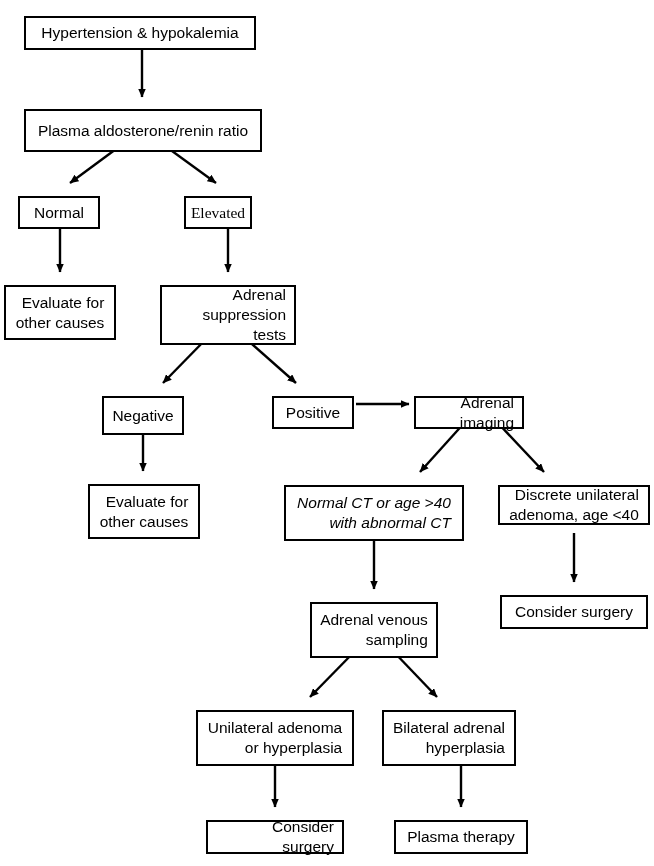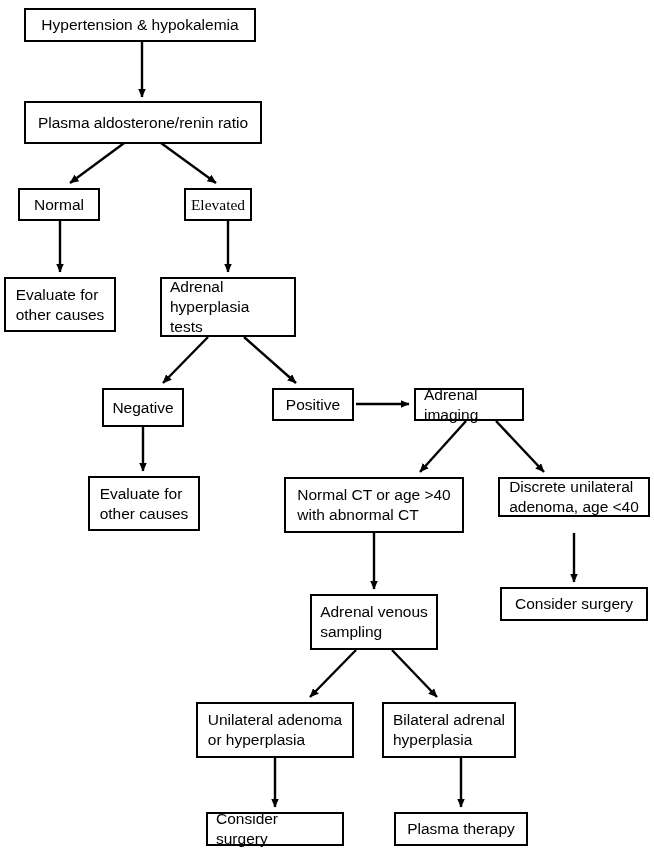--- a/index.html
+++ b/index.html
@@ -19,26 +19,27 @@
     overflow: hidden;
   }
   .node {
     position: absolute;
     box-sizing: border-box;
     border: 2px solid #000000;
     background: #ffffff;
     display: flex;
     align-items: center;
     justify-content: center;
-    text-align: left;
+    text-align: right;
     font-size: 15.5px;
     line-height: 1.28;
     padding: 3px 8px;
     white-space: pre-line;
     color: #000000;
+    margin-top: 8px;
   }
   .edges {
     position: absolute;
     left: 0;
     top: 0;
     width: 654px;
     height: 866px;
     pointer-events: none;
   }
   .watermark {
@@ -81,27 +82,27 @@
       </g>
   </svg>
   <div id="node-layer">
       <div class="node" style="left: 24px; top: 8px; width: 232px; height: 34px;">Hypertension &amp; hypokalemia</div>
       <div class="node" style="left: 24px; top: 101px; width: 238px; height: 43px;">Plasma aldosterone/renin ratio</div>
       <div class="node" style="left: 18px; top: 188px; width: 82px; height: 33px;">Normal</div>
       <div class="node" style="left: 184px; top: 188px; width: 68px; height: 33px; font-family: Liberation Serif, serif;">Elevated</div>
       <div class="node" style="left: 4px; top: 277px; width: 112px; height: 55px;">Evaluate for
 other causes</div>
       <div class="node" style="left: 160px; top: 277px; width: 136px; height: 60px;">Adrenal
-hyperplasia tests</div>
+suppression tests</div>
       <div class="node" style="left: 102px; top: 388px; width: 82px; height: 39px;">Negative</div>
       <div class="node" style="left: 272px; top: 388px; width: 82px; height: 33px;">Positive</div>
       <div class="node" style="left: 414px; top: 388px; width: 110px; height: 33px;">Adrenal imaging</div>
       <div class="node" style="left: 88px; top: 476px; width: 112px; height: 55px;">Evaluate for
 other causes</div>
-      <div class="node" style="left: 284px; top: 477px; width: 180px; height: 56px;">Normal CT or age &gt;40
+      <div class="node" style="left: 284px; top: 477px; width: 180px; height: 56px; font-style: italic;">Normal CT or age &gt;40
 with abnormal CT</div>
       <div class="node" style="left: 498px; top: 477px; width: 152px; height: 40px;">Discrete unilateral
 adenoma, age &lt;40</div>
       <div class="node" style="left: 310px; top: 594px; width: 128px; height: 56px;">Adrenal venous
 sampling</div>
       <div class="node" style="left: 500px; top: 587px; width: 148px; height: 34px;">Consider surgery</div>
       <div class="node" style="left: 196px; top: 702px; width: 158px; height: 56px;">Unilateral adenoma
 or hyperplasia</div>
       <div class="node" style="left: 382px; top: 702px; width: 134px; height: 56px;">Bilateral adrenal
 hyperplasia</div>

